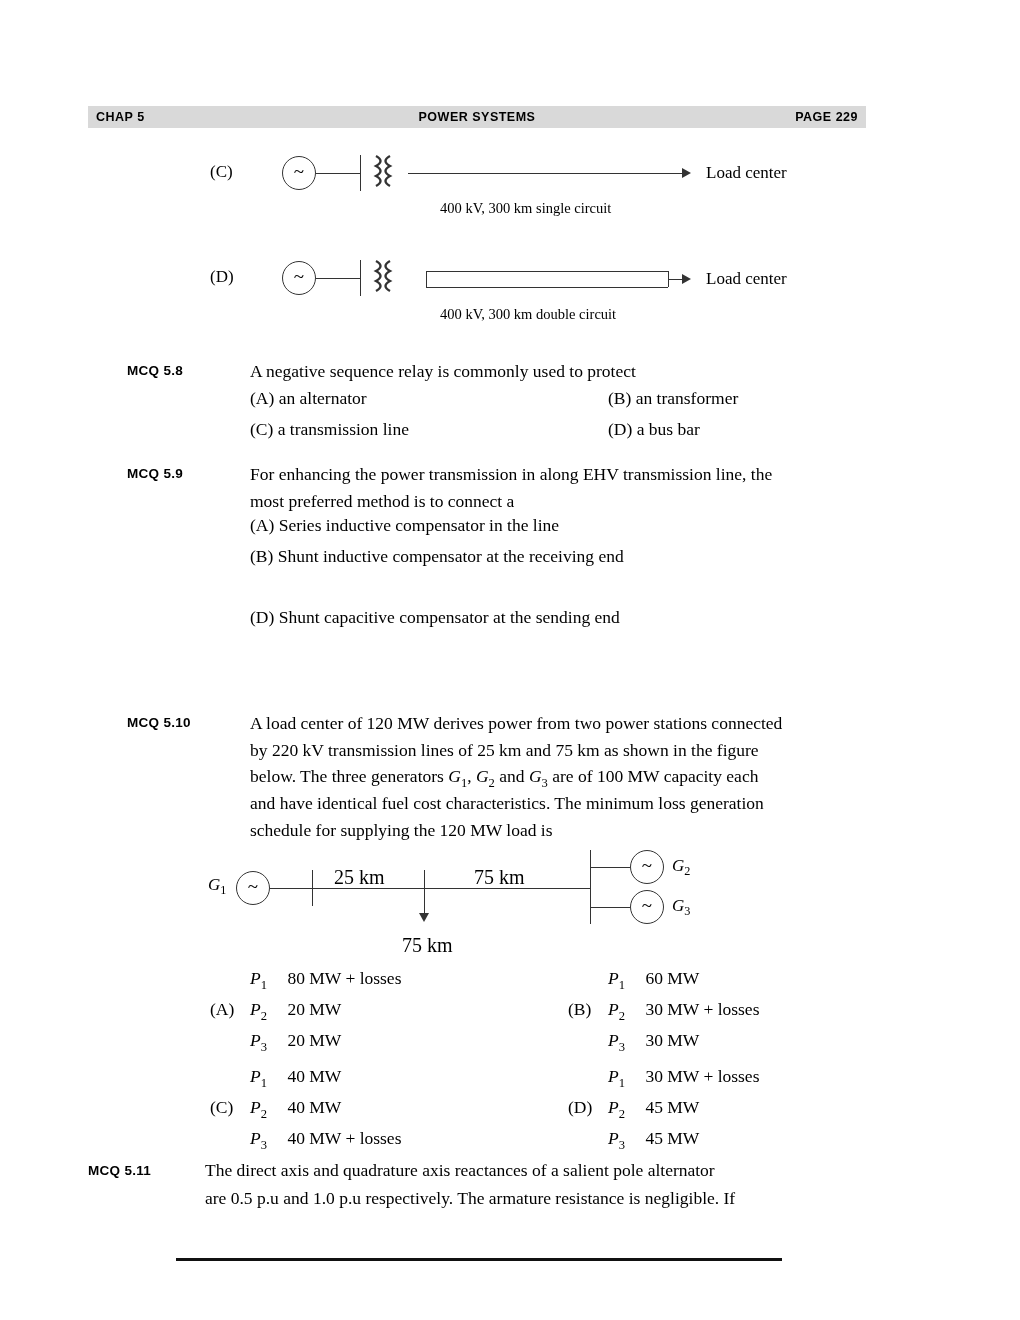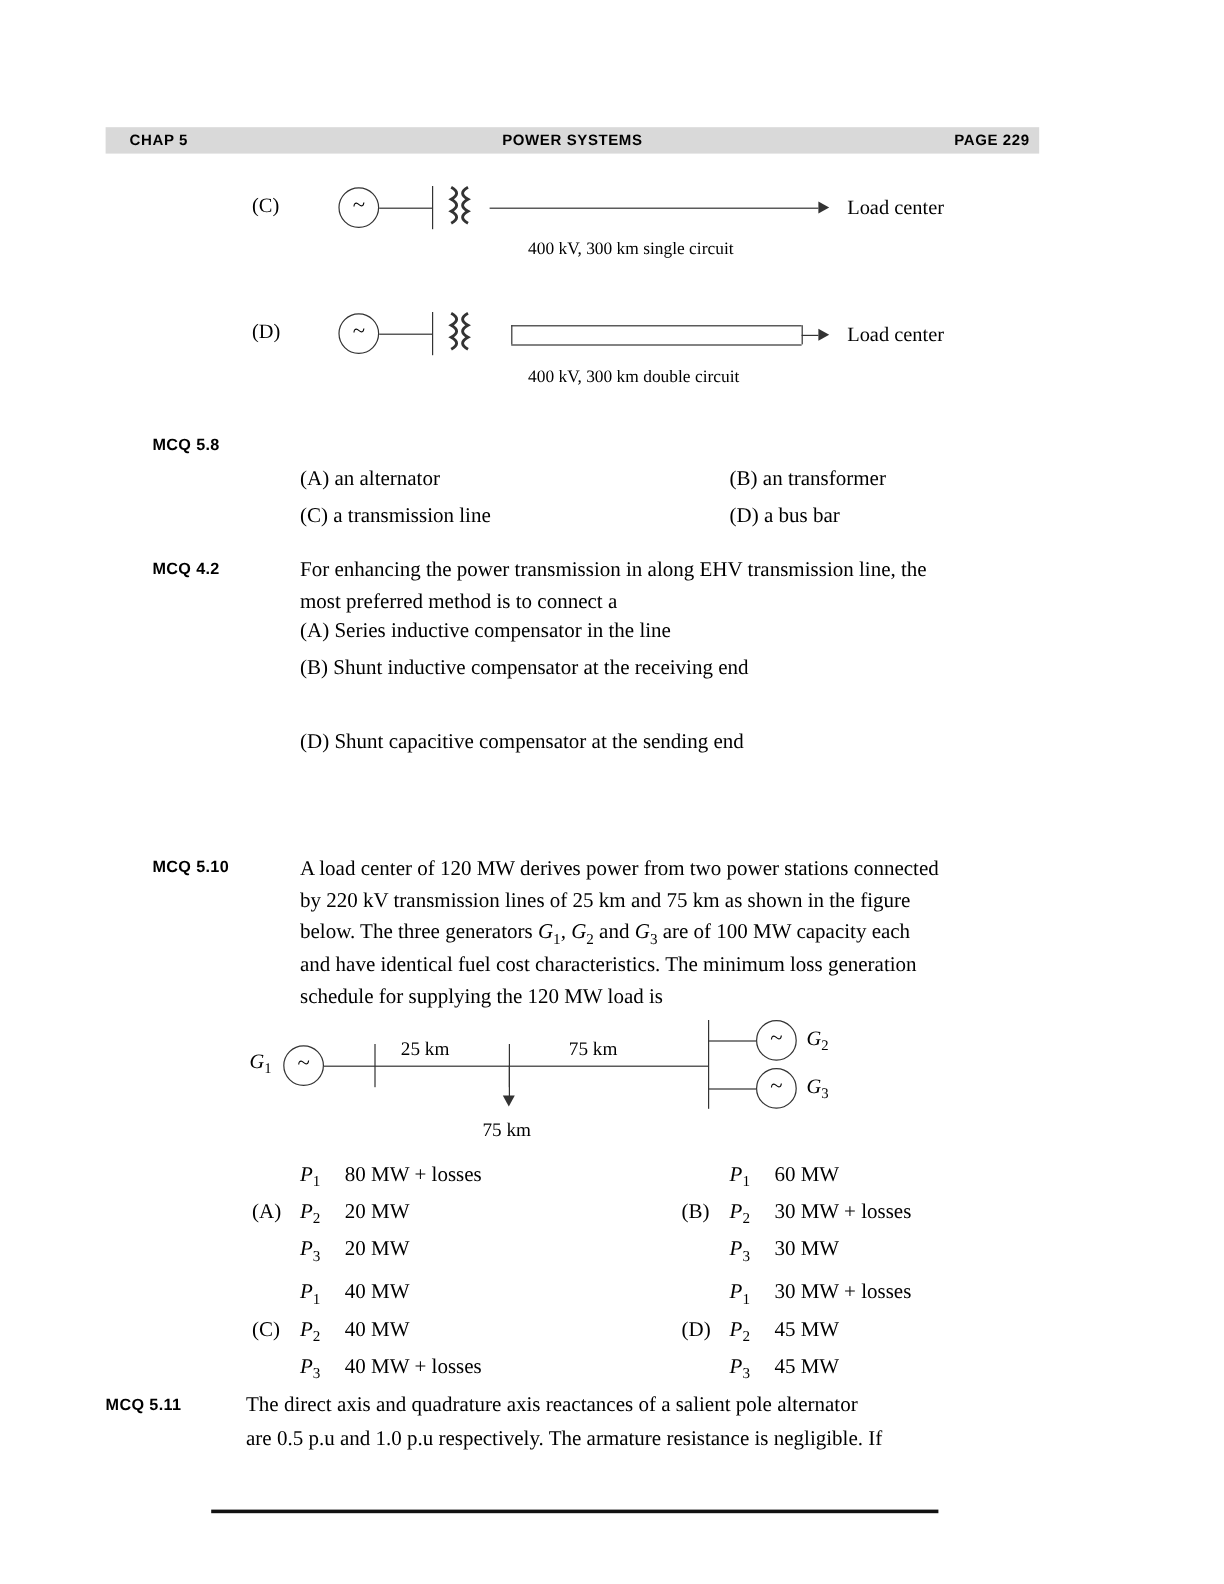--- a/index.html
+++ b/index.html
@@ -31,21 +31,21 @@
     height: 22px;
     background: #d9d9d9;
     display: flex;
     align-items: center;
     font-family: "Liberation Sans", sans-serif;
     font-weight: bold;
     font-size: 12.5px;
     letter-spacing: 0.5px;
     color: #000;
   }
-  .header-left { padding-left: 20px; }
+  .header-left { padding-left: 8px; }
   .header-center {
     position: absolute;
     left: 0; right: 0;
     text-align: center;
   }
   .header-right {
     margin-left: auto;
     padding-right: 8px;
   }
   .mcq-label {
@@ -94,21 +94,21 @@
     font-size: 14.5px;
     white-space: nowrap;
   }
   .lbl {
     position: absolute;
     font-size: 17px;
     white-space: nowrap;
   }
   .lbl-small {
     position: absolute;
-    font-size: 16px;
+    font-size: 20px;
     white-space: nowrap;
   }
   .arrow-right {
     position: absolute;
     width: 0; height: 0;
     border-top: 5px solid transparent;
     border-bottom: 5px solid transparent;
     border-left: 9px solid #333;
   }
   .arrow-down {
@@ -198,26 +198,27 @@
     <div class="hline" style="left:426px; top:271px; width:242px;"></div>
     <div class="hline" style="left:426px; top:287px; width:242px;"></div>
     <div class="vline" style="left:668px; top:271px; height:16px;"></div>
     <div class="hline" style="left:668px; top:279px; width:14px;"></div>
     <div class="arrow-right" style="left:682px; top:274px;"></div>
     <span class="lbl" style="left:706px; top:269px;">Load center</span>
     <span class="caption" style="left:440px; top:306px;">400 kV, 300 km double circuit</span>
   </div>
 
   <span class="mcq-label" style="left:127px; top:363px;">MCQ 5.8</span>
+  <span class="body-text" style="left:250px; top:358px;">A negative sequence relay is commonly used to protect</span>
   <span class="opt" style="left:250px; top:388px;">(A) an alternator</span>
   <span class="opt" style="left:608px; top:388px;">(B) an transformer</span>
   <span class="opt" style="left:250px; top:419px;">(C) a transmission line</span>
   <span class="opt" style="left:608px; top:419px;">(D) a bus bar</span>
 
-  <span class="mcq-label" style="left:127px; top:466px;">MCQ 4.2</span>
+  <span class="mcq-label" style="left:127px; top:466px;">MCQ 5.9</span>
   <span class="body-text" style="left:250px; top:461px;">For enhancing the power transmission in along EHV transmission line, the</span>
   <span class="body-text" style="left:250px; top:488px;">most preferred method is to connect a</span>
   <span class="opt" style="left:250px; top:515px;">(A) Series inductive compensator in the line</span>
   <span class="opt" style="left:250px; top:546px;">(B) Shunt inductive compensator at the receiving end</span>
   <span class="opt" style="left:250px; top:607px;">(D) Shunt capacitive compensator at the sending end</span>
 
 
   <span class="mcq-label" style="left:127px; top:715px;">MCQ 5.10</span>
   <span class="body-text" style="left:250px; top:710px;">A load center of 120 MW derives power from two power stations connected</span>
   <span class="body-text" style="left:250px; top:737px;">by 220 kV transmission lines of 25 km and 75 km as shown in the figure</span>

